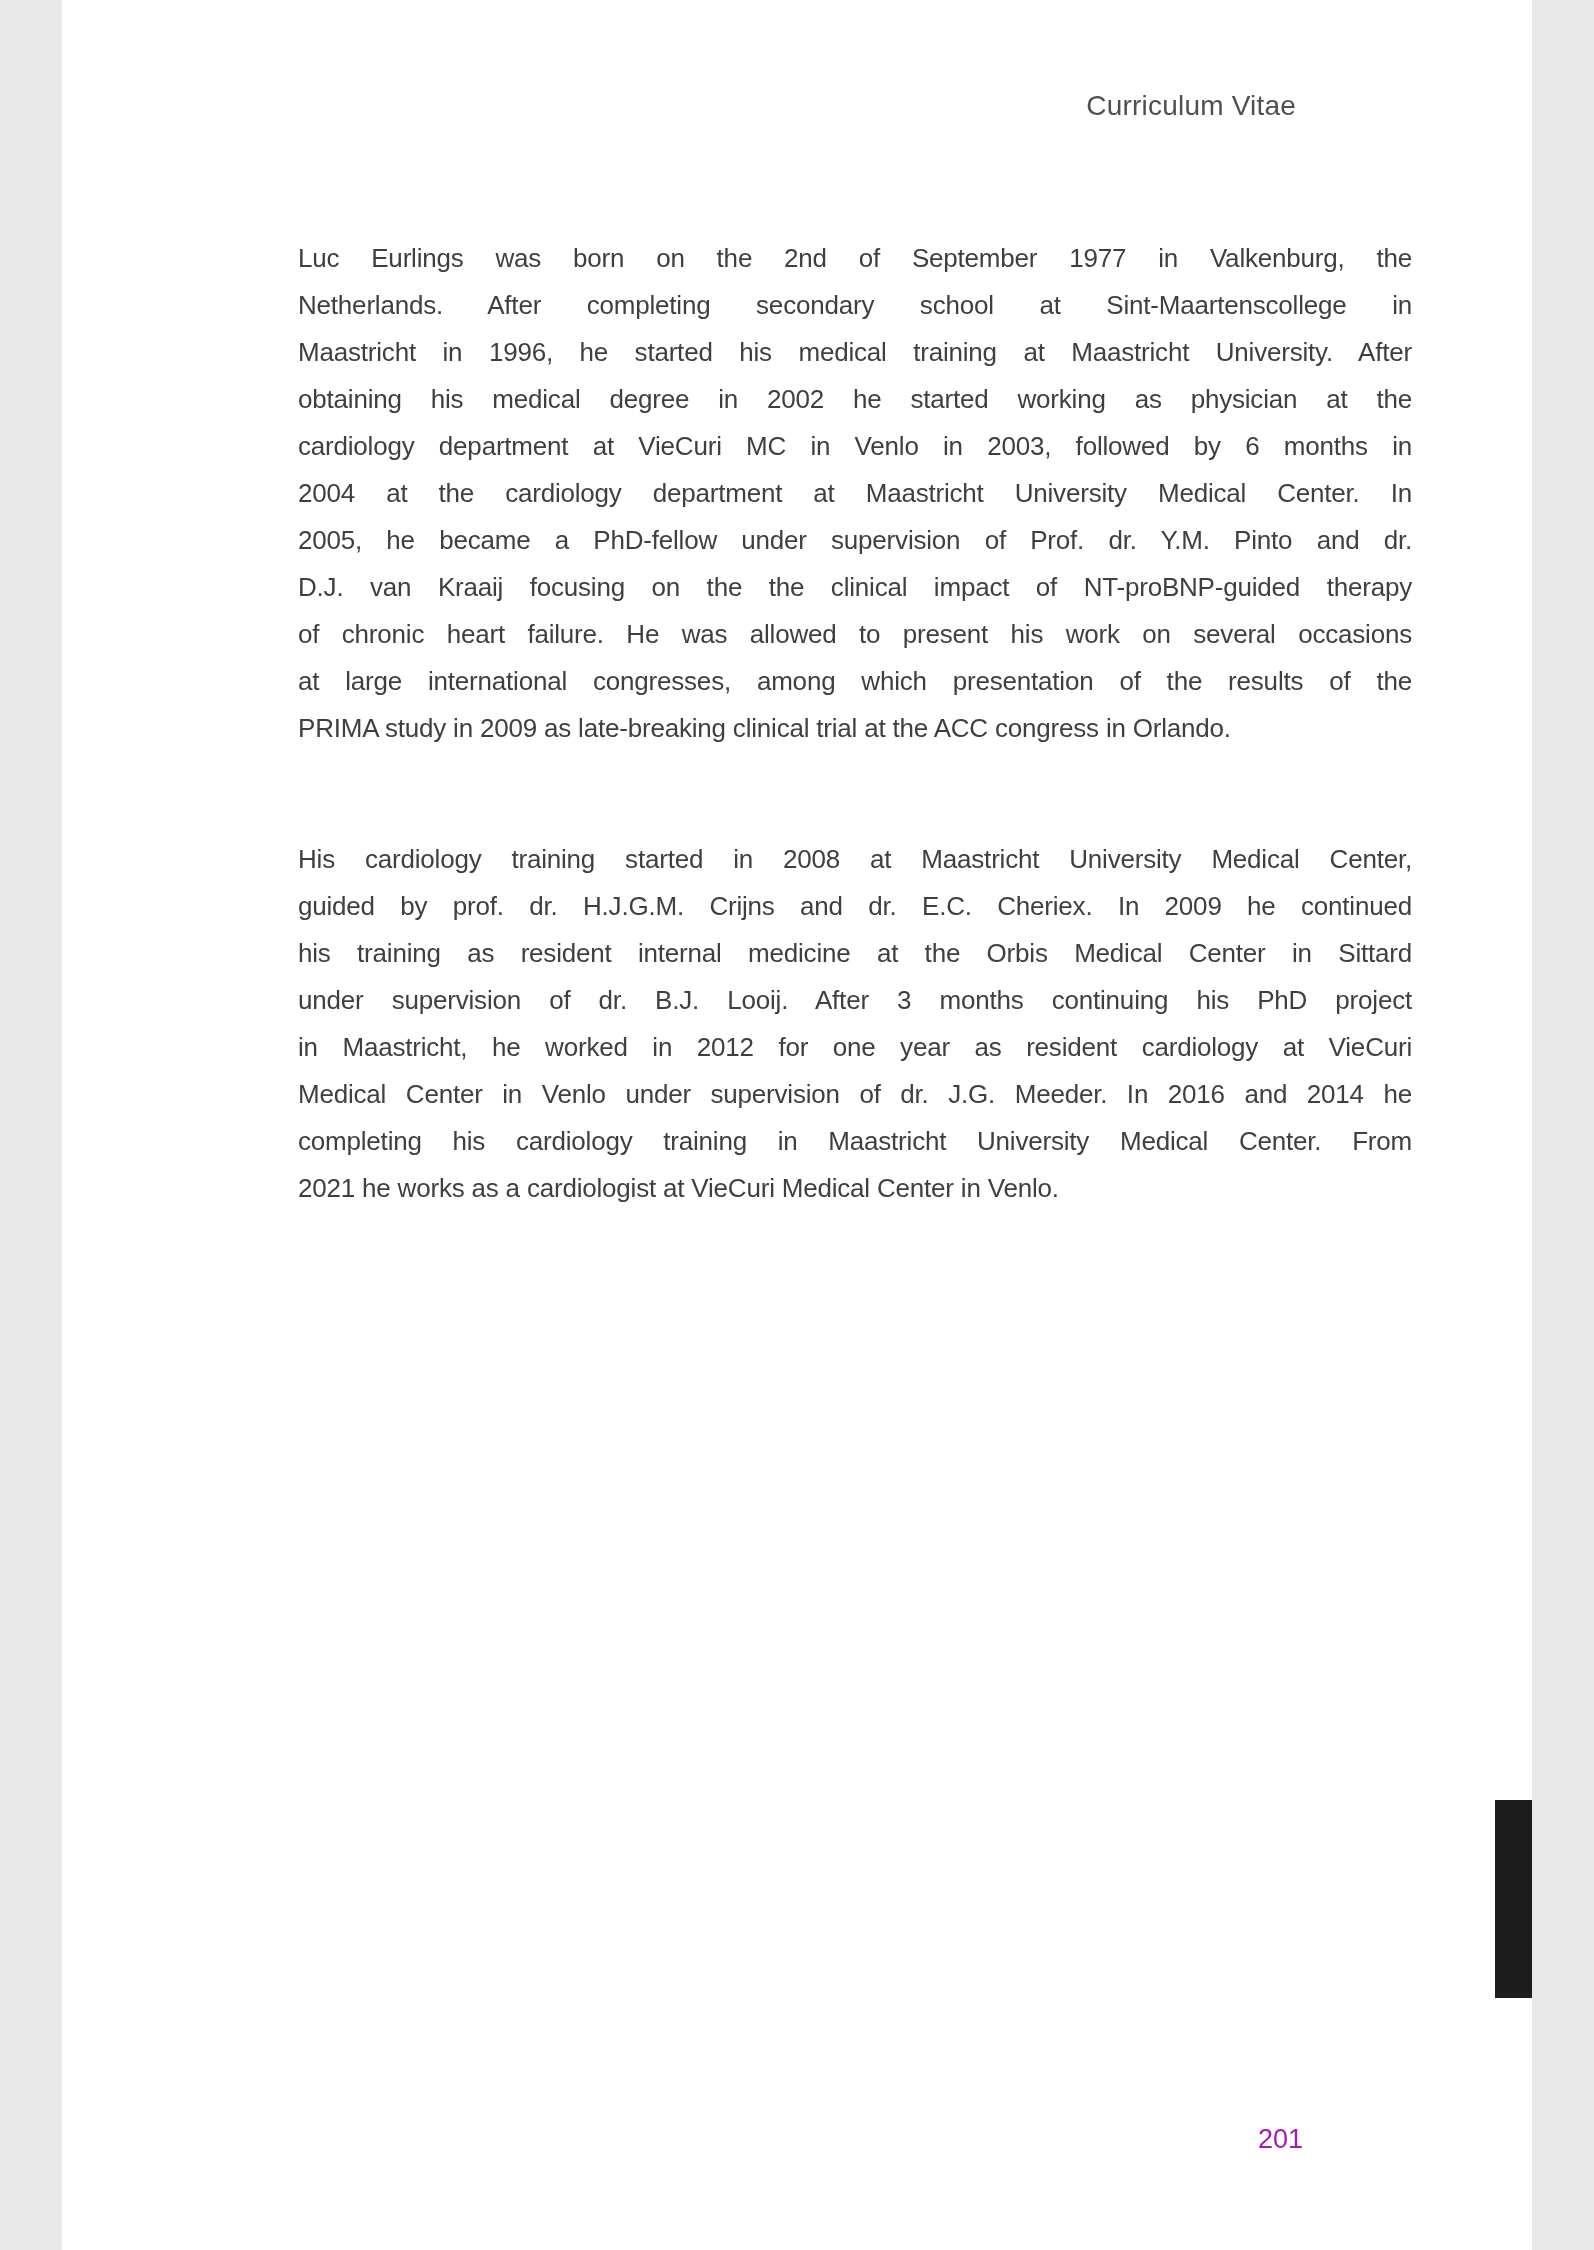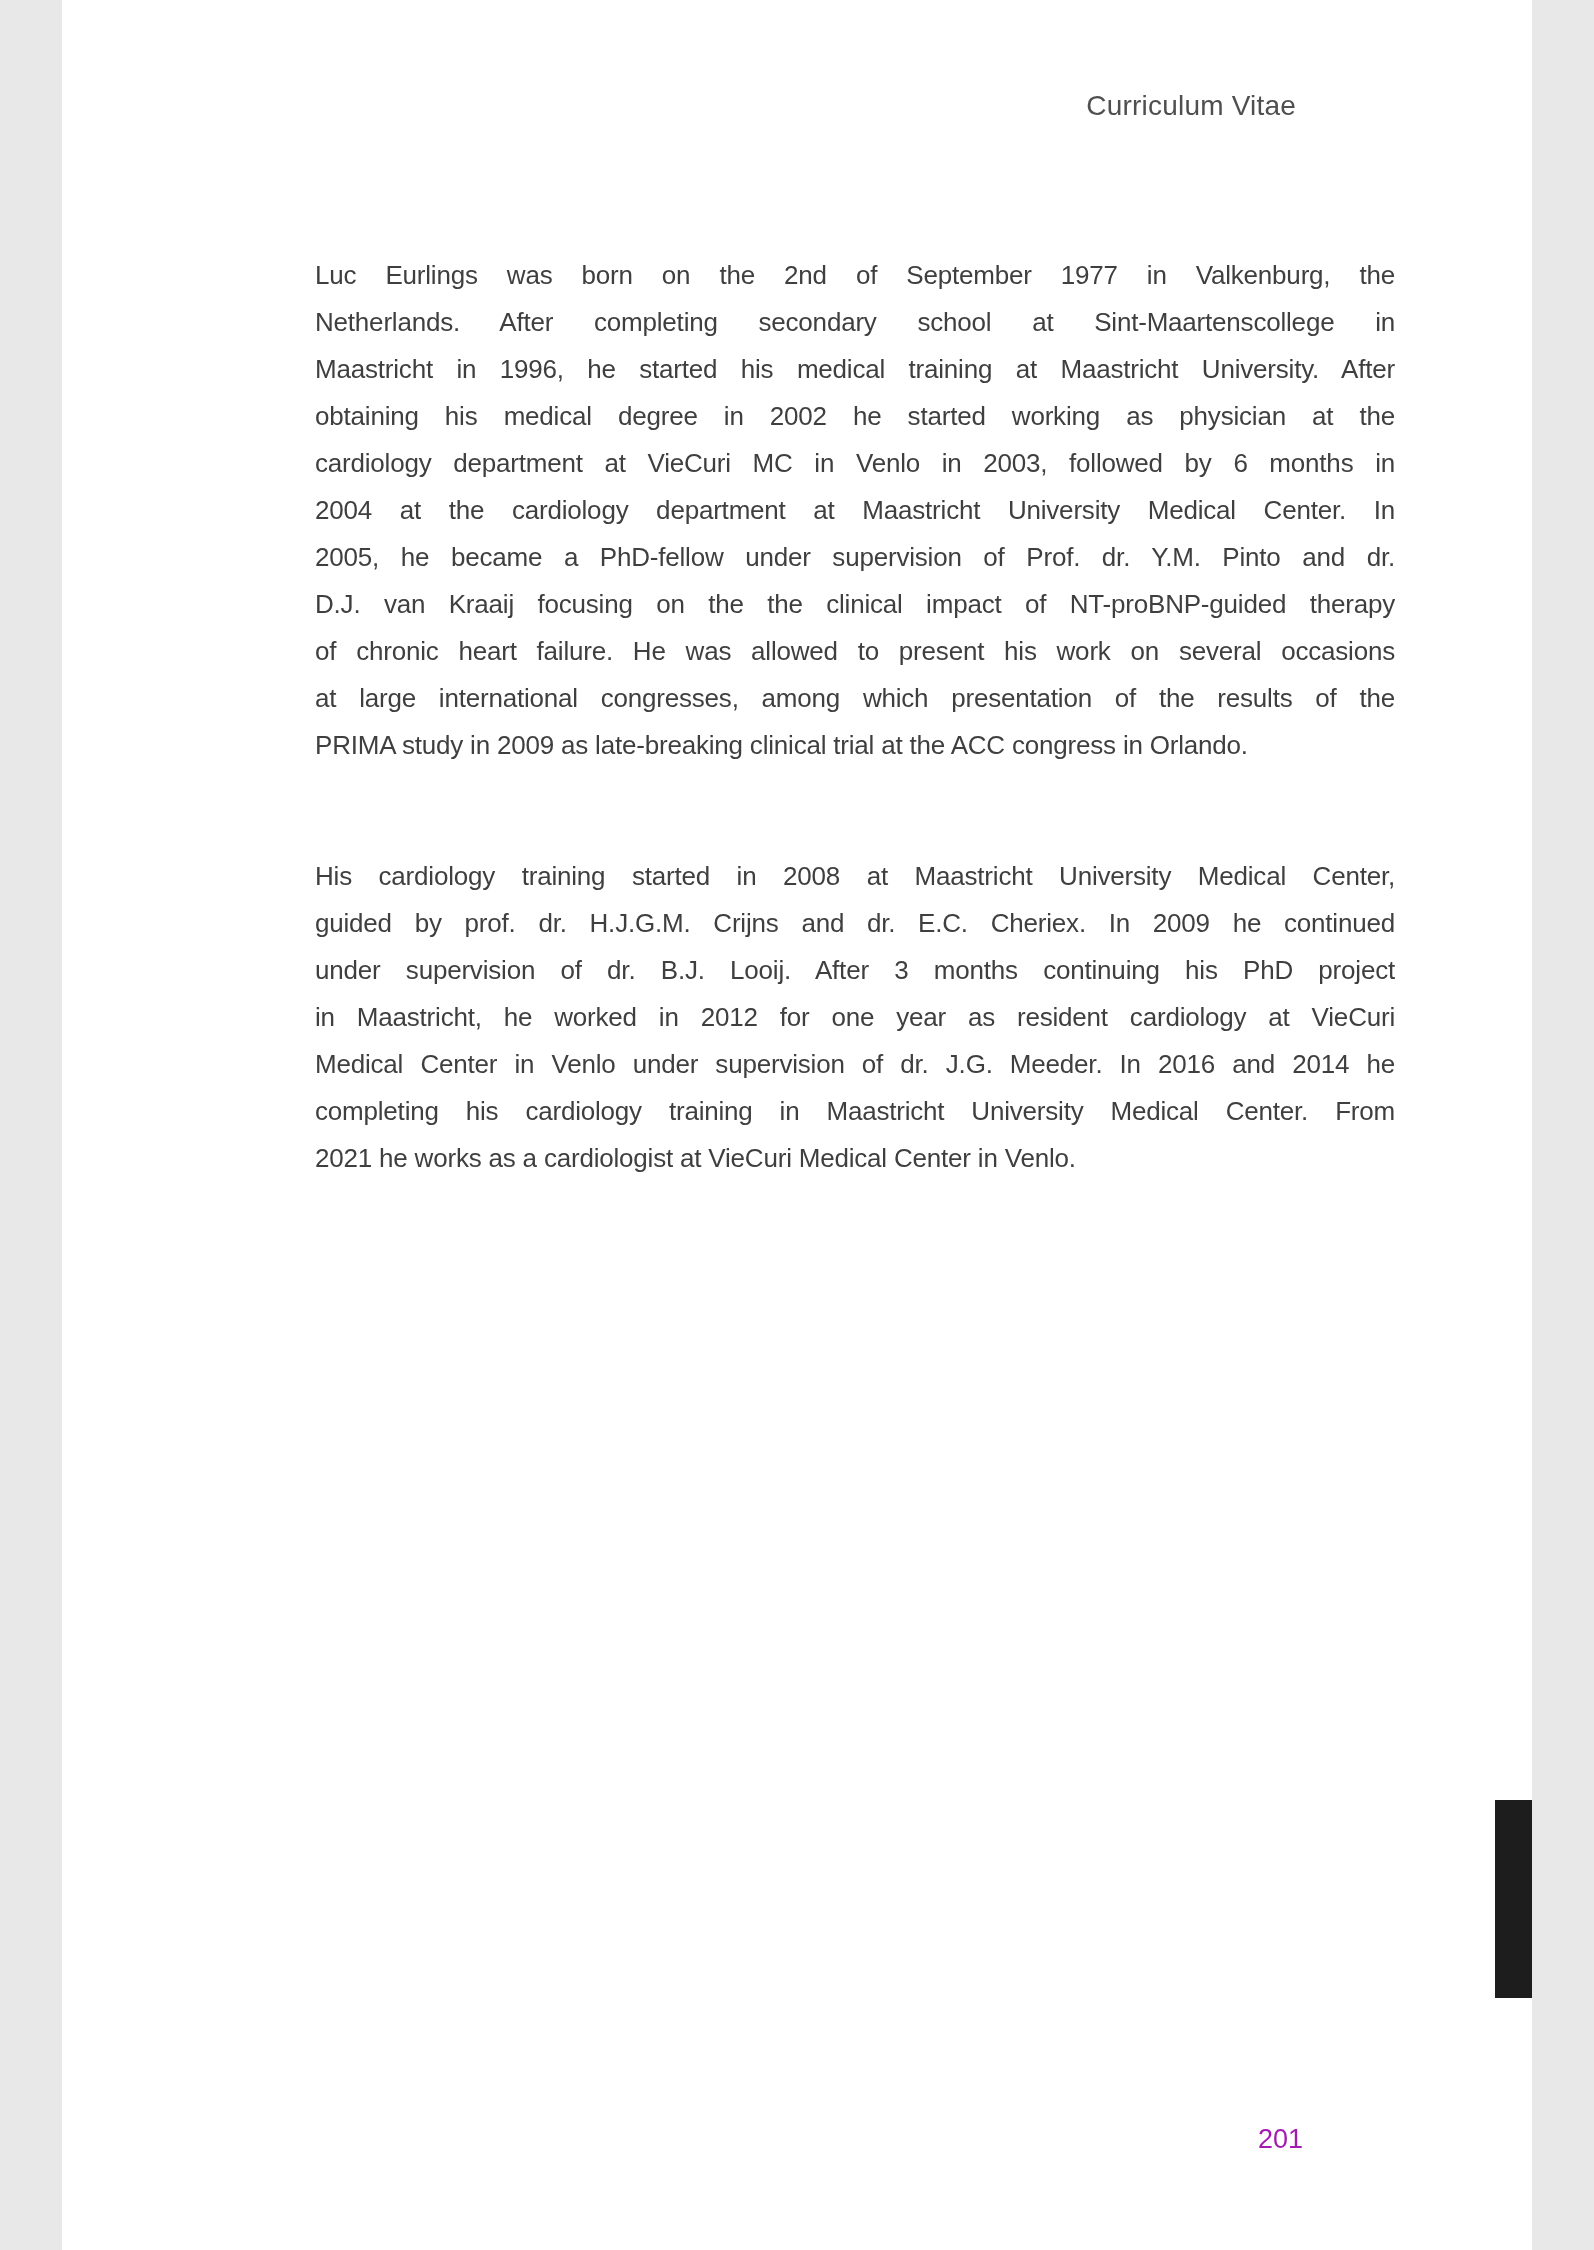--- a/index.html
+++ b/index.html
@@ -17,21 +17,21 @@
     font-size:28px;
     color:#4f4f4f;
     letter-spacing:0.2px;
     white-space:nowrap;
   }
   .body-text {
     position:absolute;
     left:236px; top:235px;
     width:1114px;
   }
-  .para { margin:17px; }
+  .para { margin:0; }
   .para + .para { margin-top:84px; }
   .line {
     font-size:26px;
     line-height:46.7px;
     height:47px;
     color:#3f3f3f;
     letter-spacing:-0.2px;
     text-align:justify;
     text-align-last:justify;
     overflow:hidden;
@@ -75,20 +75,21 @@
         <div class="line">D.J. van Kraaij focusing on the the clinical impact of NT-proBNP-guided therapy</div>
         <div class="line">of chronic heart failure. He was allowed to present his work on several occasions</div>
         <div class="line">at large international congresses, among which presentation of the results of the</div>
         <div class="line">PRIMA study in 2009 as late-breaking clinical trial at the ACC congress in Orlando.</div>
       </div>
 
     <div class="para">
 
     <div class="line">His cardiology training started in 2008 at Maastricht University Medical Center,</div>
         <div class="line">guided by prof. dr. H.J.G.M. Crijns and dr. E.C. Cheriex. In 2009 he continued</div>
+        <div class="line">his training as resident internal medicine at the Orbis Medical Center in Sittard</div>
         <div class="line">under supervision of dr. B.J. Looij. After 3 months continuing his PhD project</div>
         <div class="line">in Maastricht, he worked in 2012 for one year as resident cardiology at VieCuri</div>
         <div class="line">Medical Center in Venlo under supervision of dr. J.G. Meeder. In 2016 and 2014 he</div>
         <div class="line">completing his cardiology training in Maastricht University Medical Center. From</div>
         <div class="line">2021 he works as a cardiologist at VieCuri Medical Center in Venlo.</div>
       </div>
 
   </main>
 
   <div class="thumb-tab"></div>

